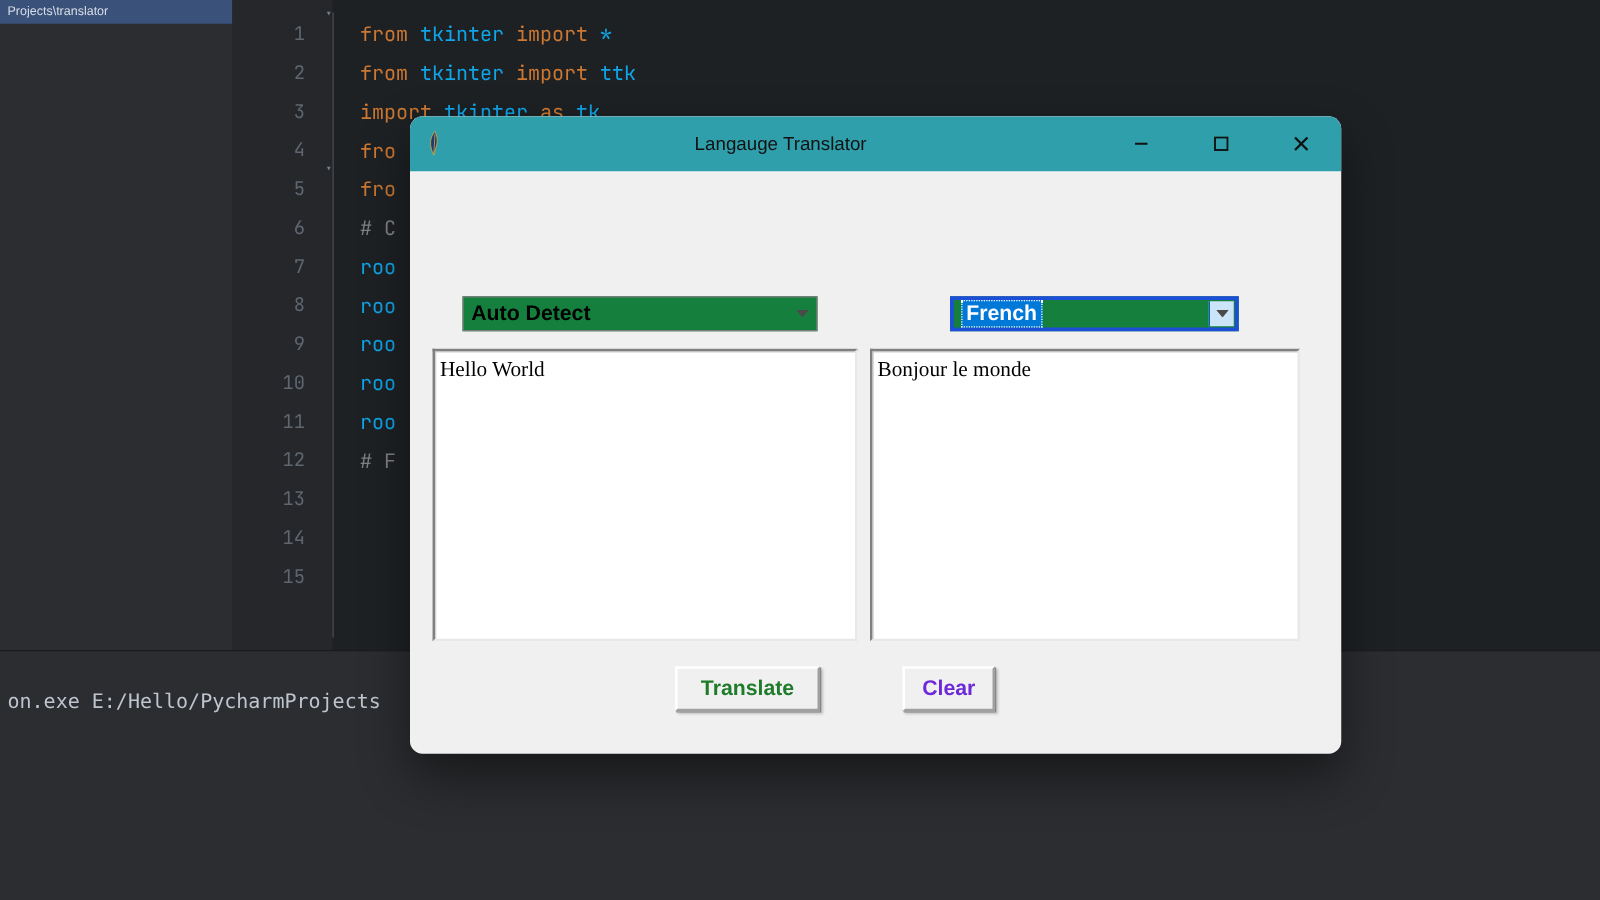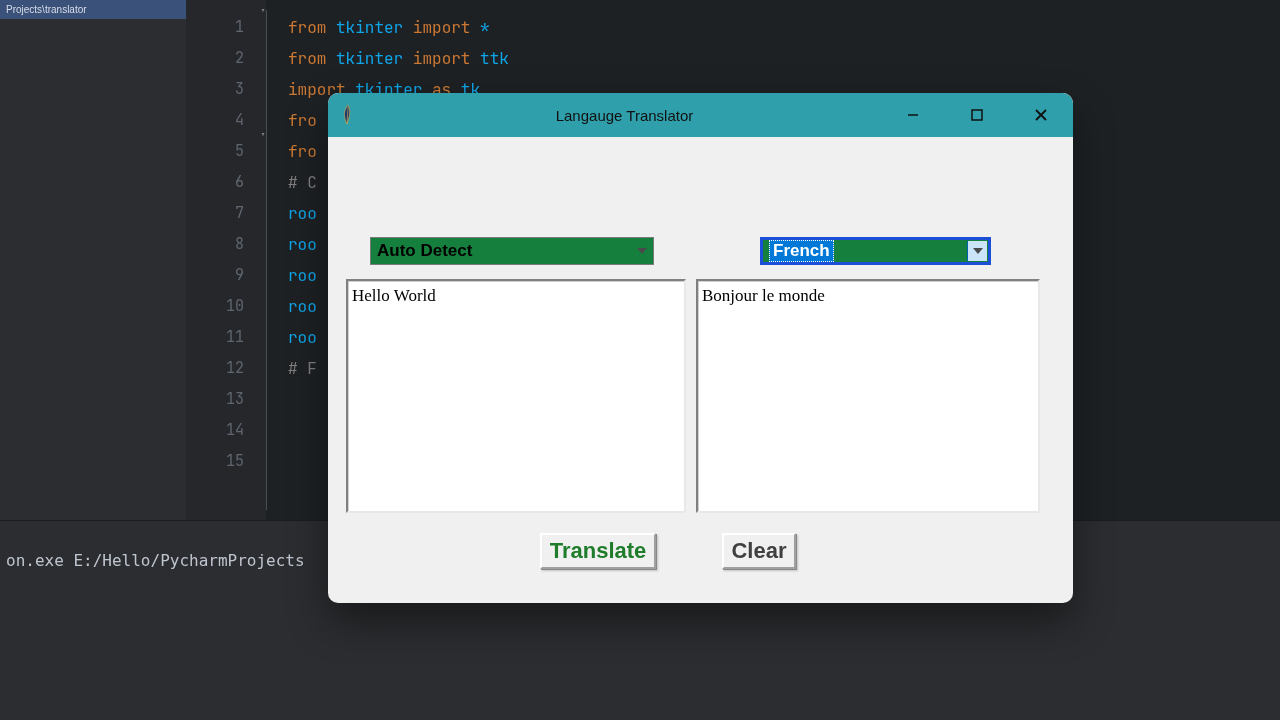--- a/index.html
+++ b/index.html
@@ -103,25 +103,25 @@
     font-family: Liberation Serif, serif; font-size: 17px; color: #000;
     padding: 4px 4px; line-height: 1.25;
   }
   .textbox.src { left: 18px; top: 142px; width: 340px; height: 234px; }
   .textbox.dst { left: 368px; top: 142px; width: 344px; height: 234px; }
 
   .btn {
     position: absolute; height: 36px; background: #f0f0f0;
     border: 2px solid #a0a0a0; border-top-color: #fff; border-left-color: #fff;
     box-shadow: 1px 1px 0 #888, 2px 2px 2px rgba(0,0,0,0.2);
-    font-family: "Segoe UI", Arial, sans-serif; font-weight: 700; font-size: 22px;
+    font-family: "Segoe UI", Arial, sans-serif; font-weight: 700; font-size: 17px;
     display: flex; align-items: center; justify-content: center; padding: 12px 14px;
   }
   .btn.translate { left: 212px; top: 396px; width: 116px; color: #1e7c2a; }
-  .btn.clear     { left: 394px; top: 396px; width: 74px;  color: #404040; }
+  .btn.clear     { left: 394px; top: 396px; width: 74px;  color: #6d28d9; }
 </style>
 </head>
 <body>
 
 <div class="ide-sidebar">
   <div class="project-path">Projects\translator</div>
 </div>
 
 <div class="ide-editor">
   <div class="gutter">

